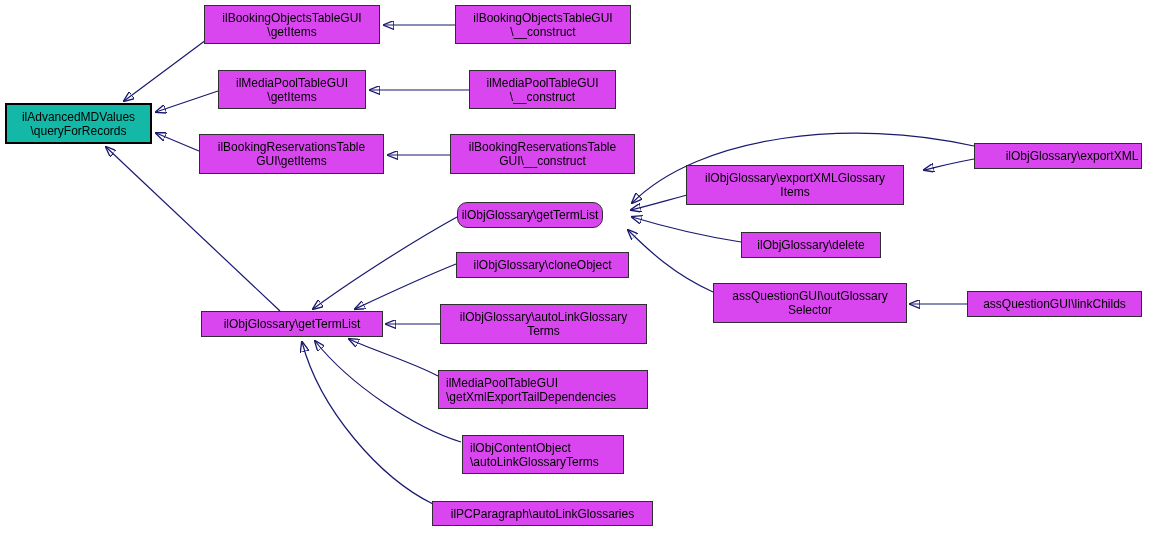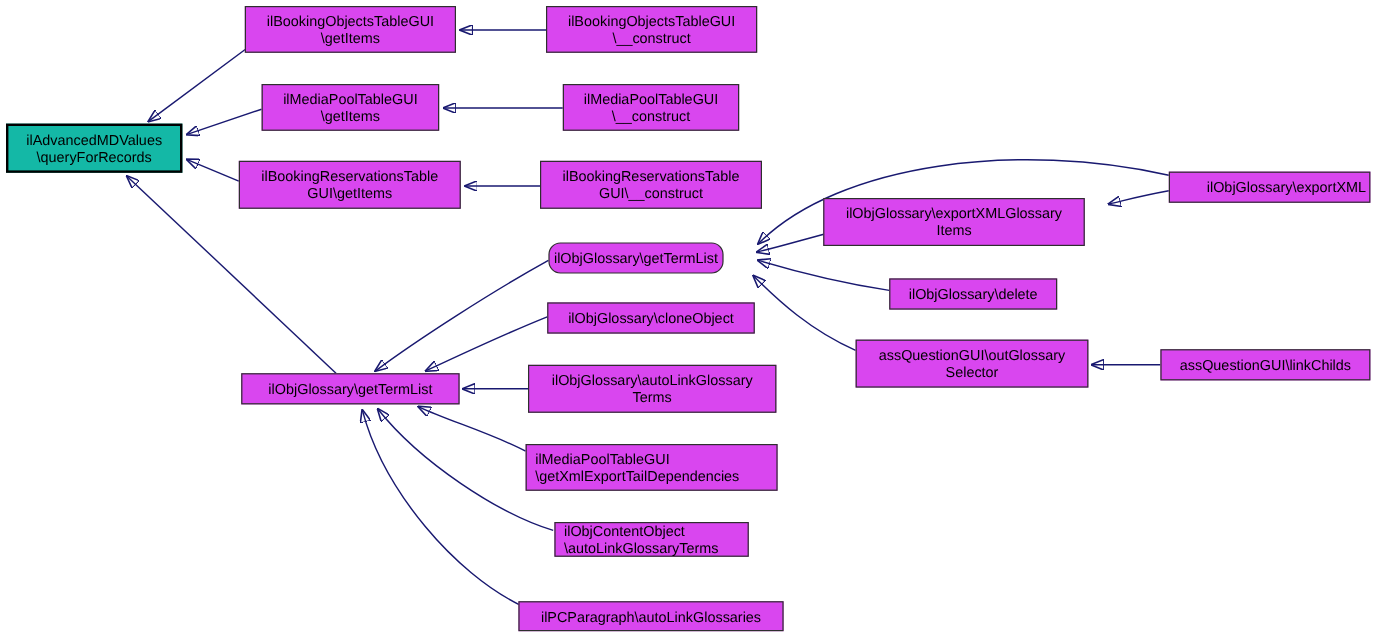--- a/index.html
+++ b/index.html
@@ -123,18 +123,18 @@
   <div class="node" style="left:456px; top:252px; width:173px; height:26px;">ilObjGlossary\cloneObject</div>
 
   <div class="node" style="left:201px; top:311px; width:182px; height:26px;">ilObjGlossary\getTermList</div>
 
   <div class="node" style="left:440px; top:304px; width:207px; height:40px;">ilObjGlossary\autoLinkGlossary
 Terms</div>
 
   <div class="node align-left" style="left:438px; top:370px; width:210px; height:39px;">ilMediaPoolTableGUI
 \getXmlExportTailDependencies</div>
 
-  <div class="node align-left" style="left:462px; top:435px; width:162px; height:29px;">ilObjContentObject
+  <div class="node align-left" style="left:462px; top:435px; width:162px; height:39px;">ilObjContentObject
 \autoLinkGlossaryTerms</div>
 
   <div class="node" style="left:432px; top:501px; width:221px; height:25px;">ilPCParagraph\autoLinkGlossaries</div>
 
 </div>
 
 </body></html>

